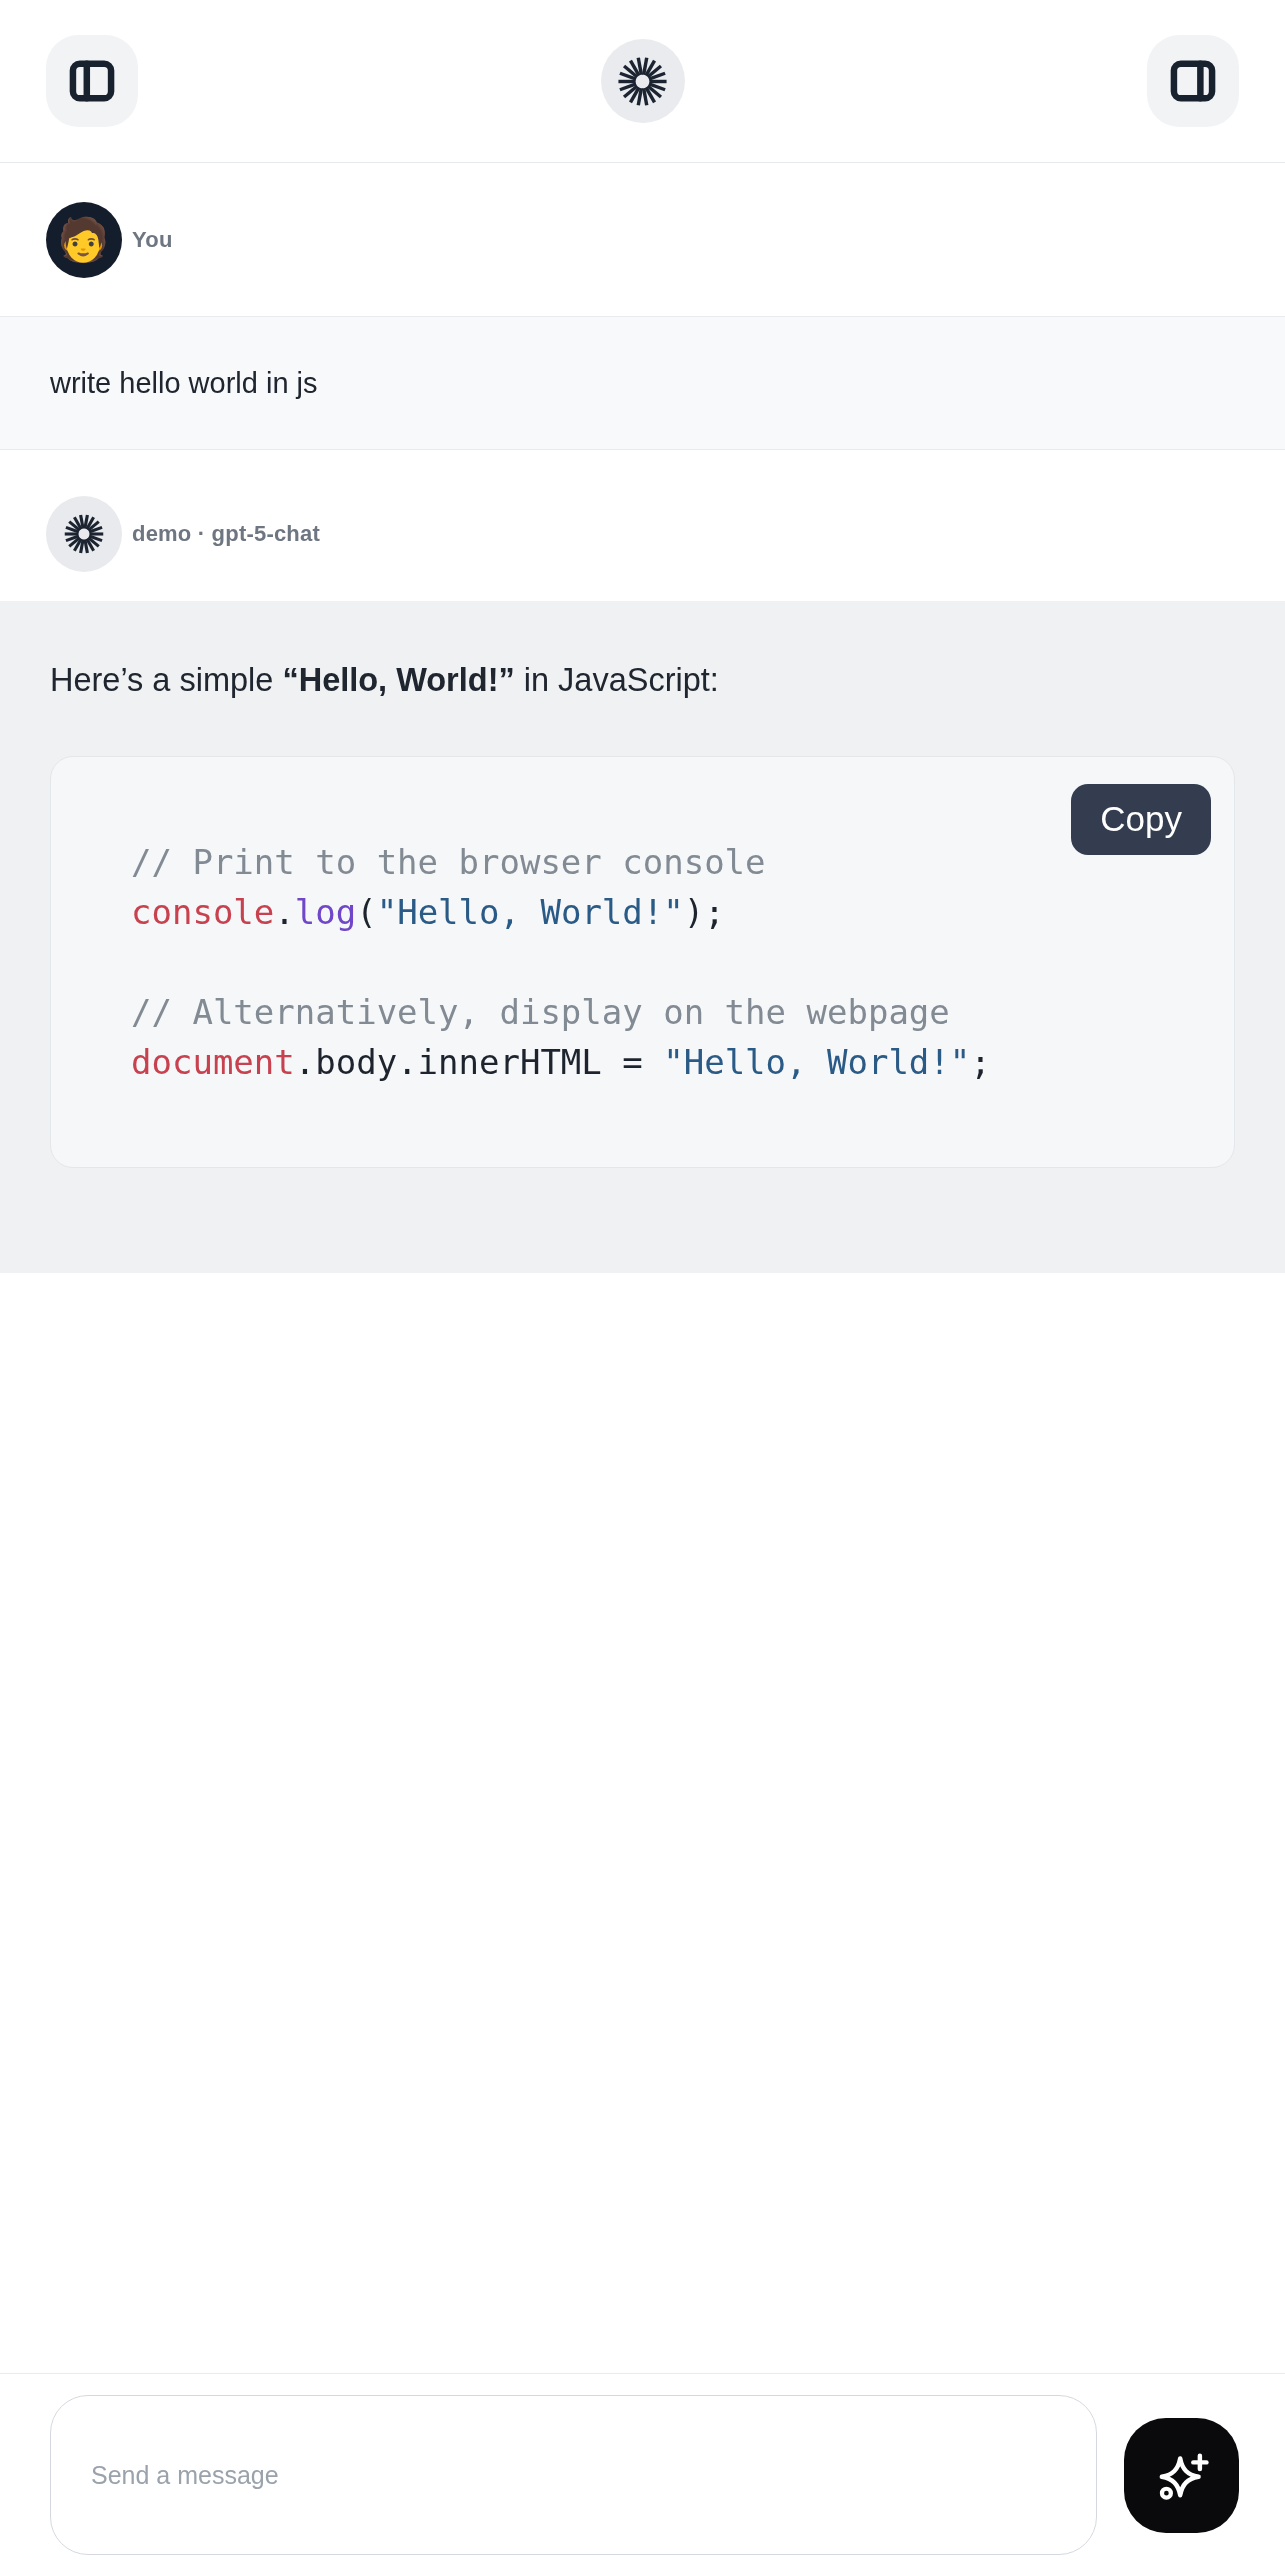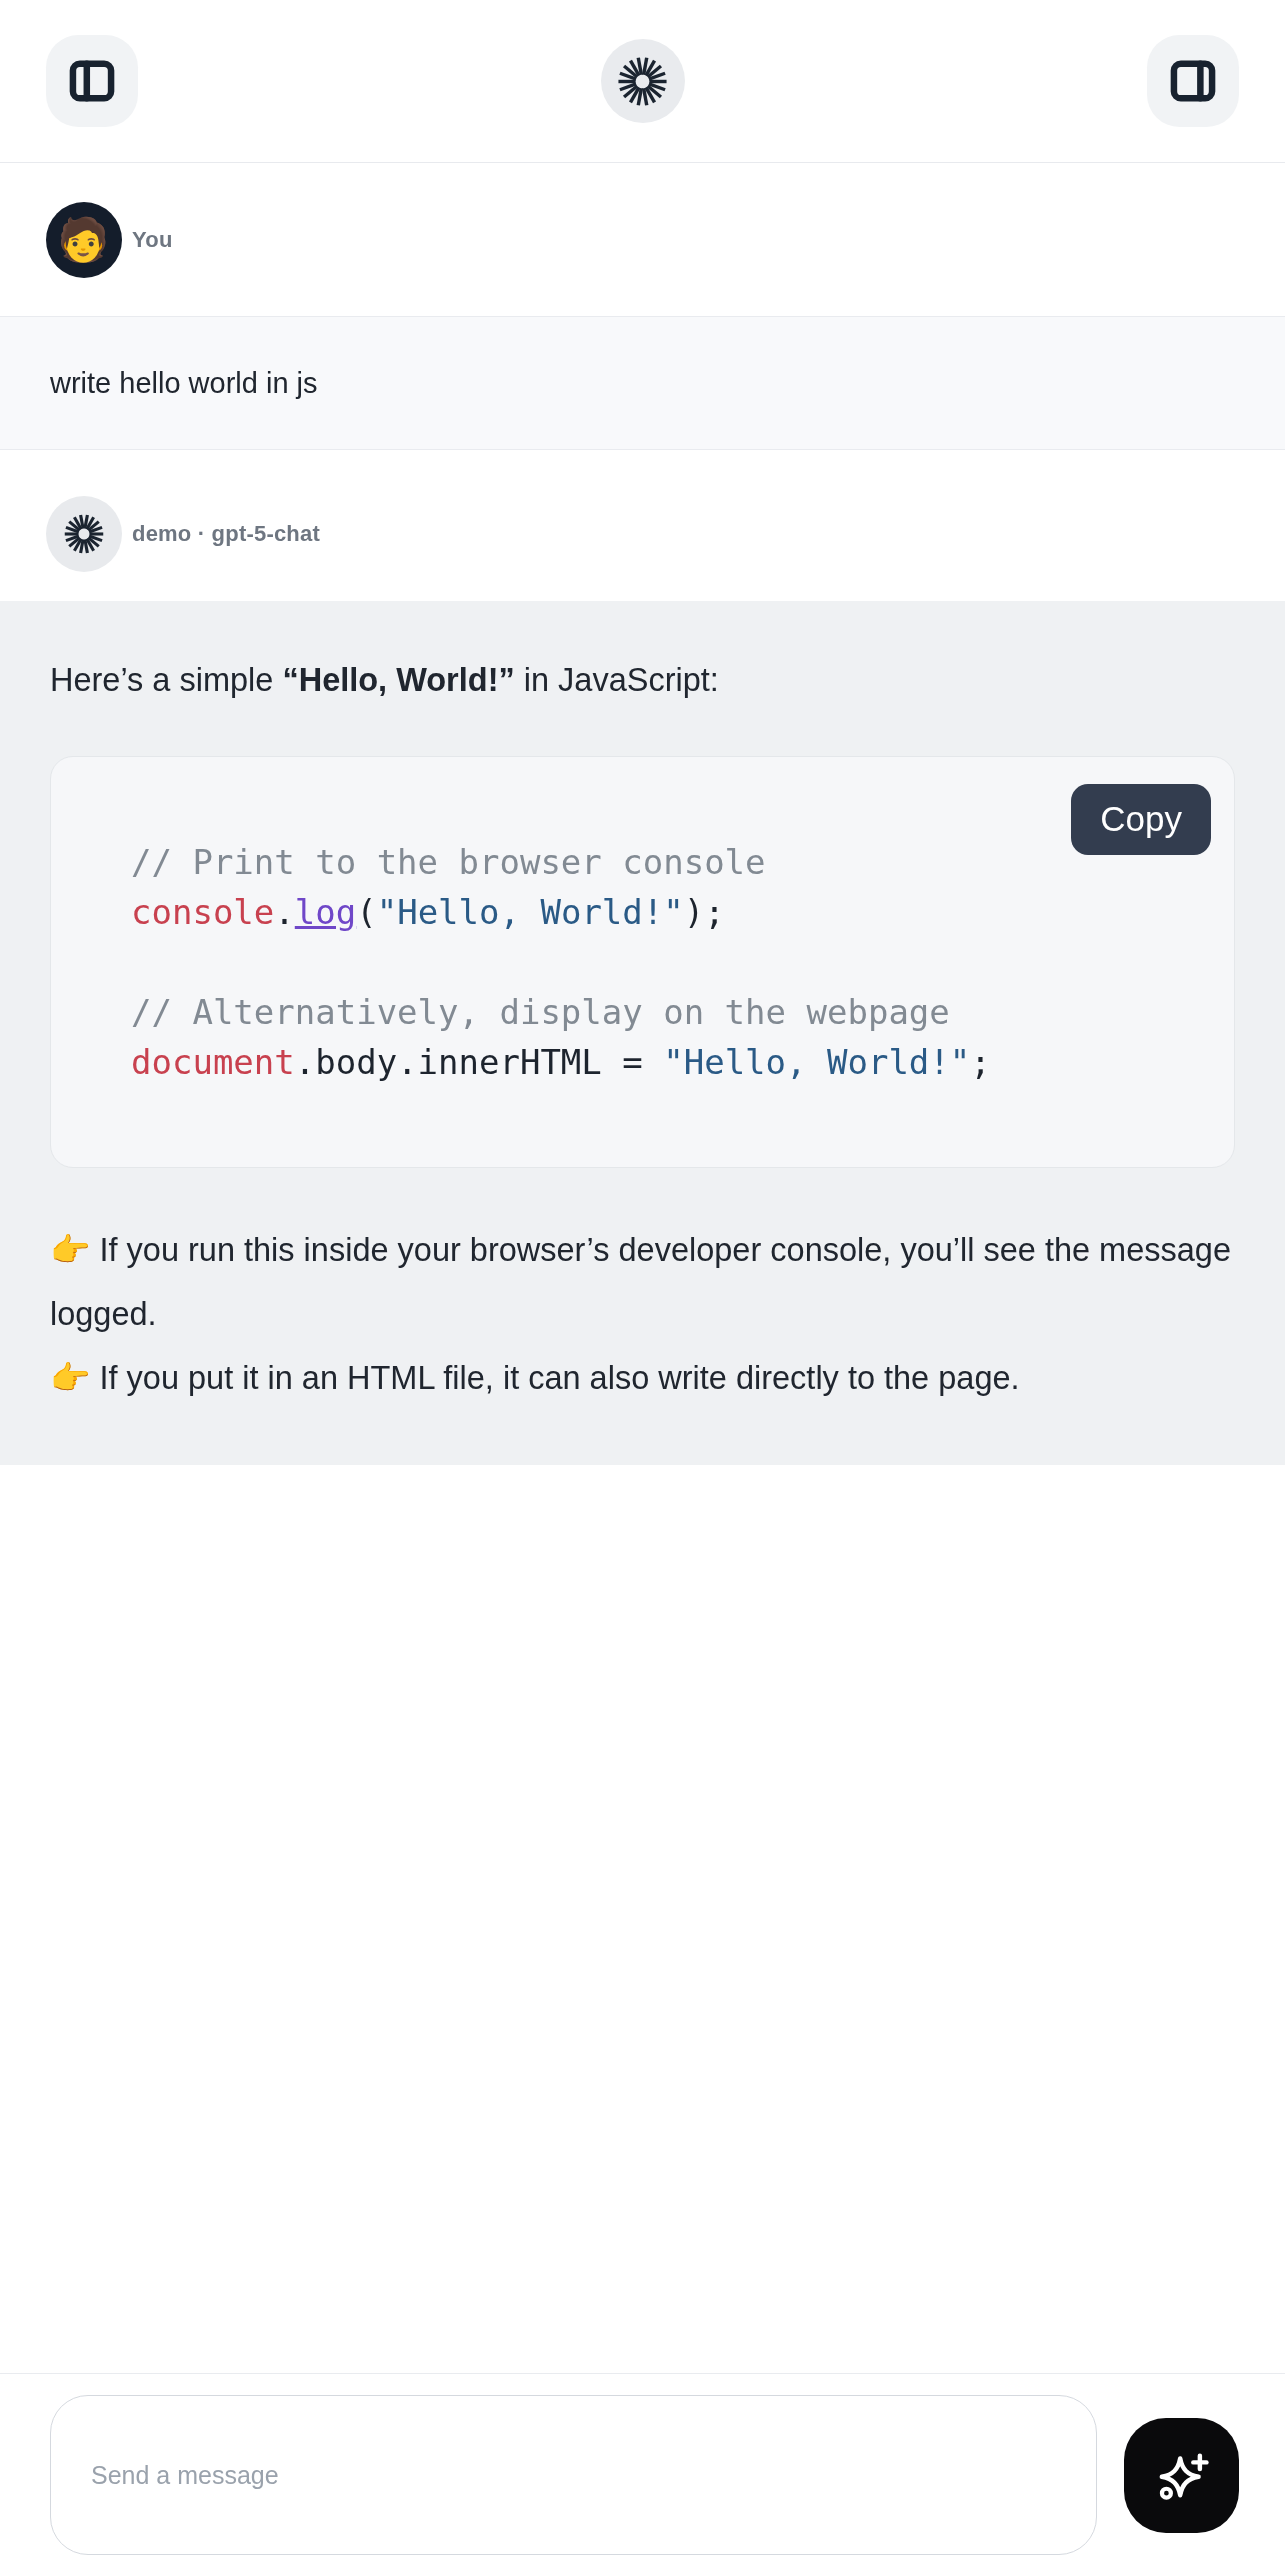--- a/index.html
+++ b/index.html
@@ -78,21 +78,21 @@
     padding:80px 38px 80px 80px;
   }
   .codeblock pre {
     font-family:"DejaVu Sans Mono", monospace;
     font-size:34px; line-height:50px;
     white-space:pre;
   }
   .code-line { min-height:50px; }
   .tok-comment { color:#828a93; }
   .tok-builtin { color:#c8414f; }
-  .tok-fn      { color:#6f47c8;text-decoration:underline; }
+  .tok-fn      { color:#6f47c8; }
   .tok-string  { color:#2a5a86; }
   .tok-punct   { color:#1d242e; }
   .copy-btn {
     position:absolute; top:27px; right:23px;
     background:#333d4f; color:#ffffff;
     border:none; border-radius:17px;
     padding:15.3px 29px;
     font-family:"Liberation Sans", sans-serif;
     font-size:35px; cursor:pointer;
   }
@@ -217,21 +217,20 @@
 </div>
 
 <div class="assistant-block">
   <p><span>Here’s a simple </span><b>“Hello, World!”</b><span> in JavaScript:</span></p>
 
   <div class="codeblock">
     <button class="copy-btn">Copy</button>
     <pre><div class="code-line"><span class="tok-comment">// Print to the browser console</span></div><div class="code-line"><span class="tok-builtin">console</span><span class="tok-punct">.</span><span class="tok-fn">log</span><span class="tok-punct">(</span><span class="tok-string">"Hello, World!"</span><span class="tok-punct">);</span></div><div class="code-line"></div><div class="code-line"><span class="tok-comment">// Alternatively, display on the webpage</span></div><div class="code-line"><span class="tok-builtin">document</span><span class="tok-punct">.body.innerHTML = </span><span class="tok-string">"Hello, World!"</span><span class="tok-punct">;</span></div></pre>
   </div>
 
-  <p class="tips"><span>👉 If you run this inside your browser’s developer console, you’ll see the message logged.</span><br><span>👉 If you put it in an HTML file, it can also write directly to the page.</span></p>
 
 </div>
 
 <div class="scroll-area"></div>
 
 <div class="composer-bar">
   <input class="composer-input" type="text" value="" placeholder="Send a message" style="">
   <button class="send-btn">
     <span style="display:flex">
       <svg width="63" height="63" viewBox="0 0 48 48" fill="none" stroke="#ffffff" stroke-width="3.4" stroke-linecap="round" stroke-linejoin="round">

